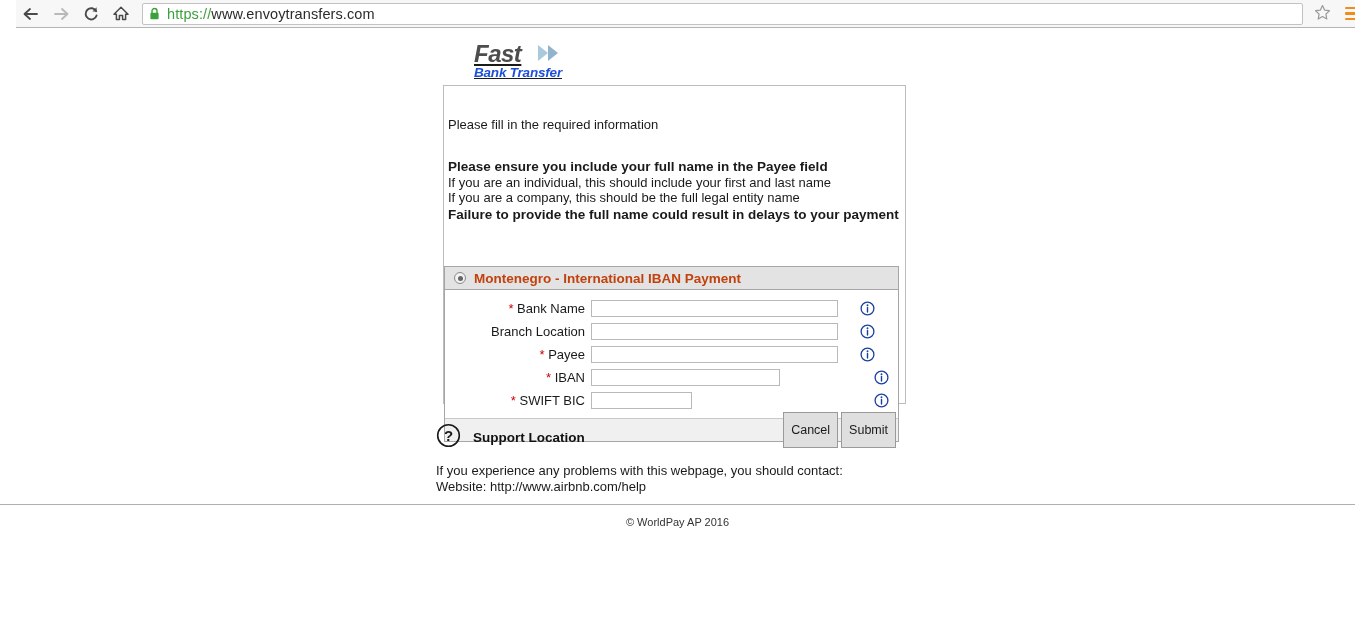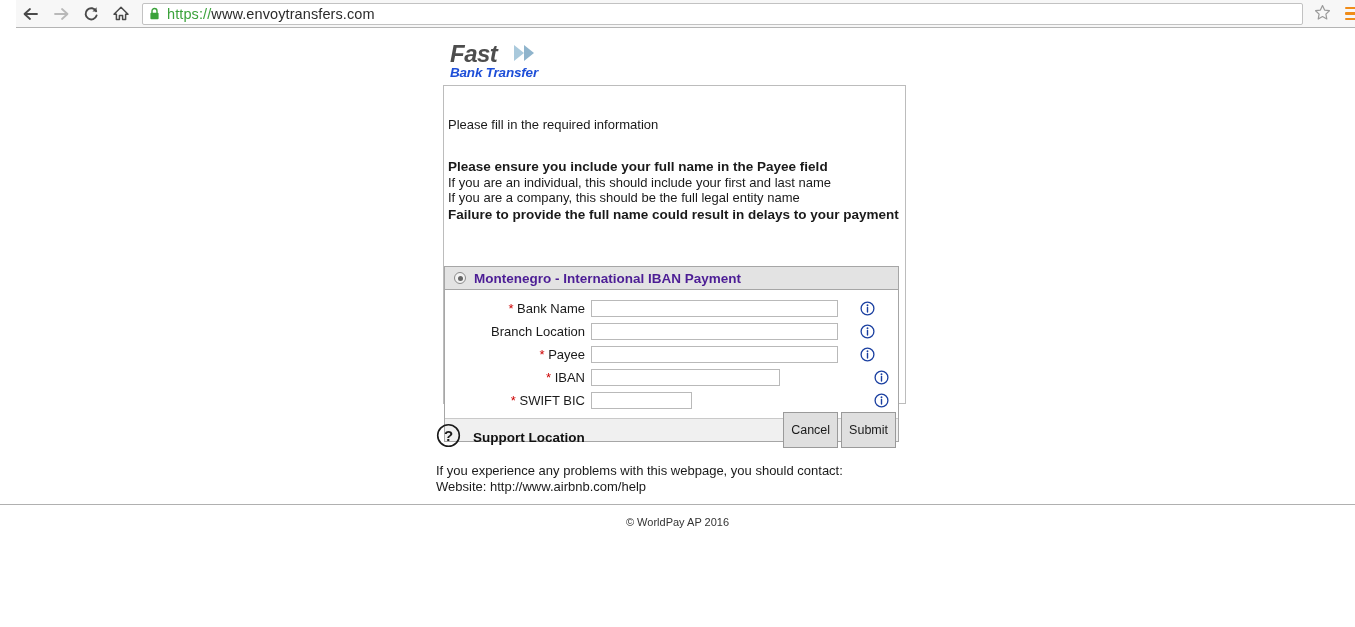--- a/index.html
+++ b/index.html
@@ -88,24 +88,25 @@
   .page {
     position: absolute;
     left: 0; top: 29px;
     width: 1355px;
     height: 598px;
   }
 
   
   .logo {
     position: absolute;
-    left: 450px;
+    left: 474px;
     top: 14px;
     width: 110px;
     height: 38px;
+    text-decoration: underline;
   }
   .logo-fast {
     font-family: "Liberation Sans", sans-serif;
     font-style: italic;
     font-weight: bold;
     font-size: 24px;
     color: #4d4d4d;
     letter-spacing: -0.5px;
     line-height: 22px;
     display: block;
@@ -221,21 +222,21 @@
     content: "";
     position: absolute;
     left: 2.5px; top: 2.5px;
     width: 5px; height: 5px;
     border-radius: 50%;
     background: #666666;
   }
   .pay-panel-title {
     font-weight: bold;
     font-size: 13.5px;
-    color: #4c1d95;
+    color: #c2410c;
   }
 
   .fields {
     padding: 7px 0 6px 0;
   }
   .field-row {
     display: flex;
     align-items: center;
     height: 23px;
     padding-left: 26px;

